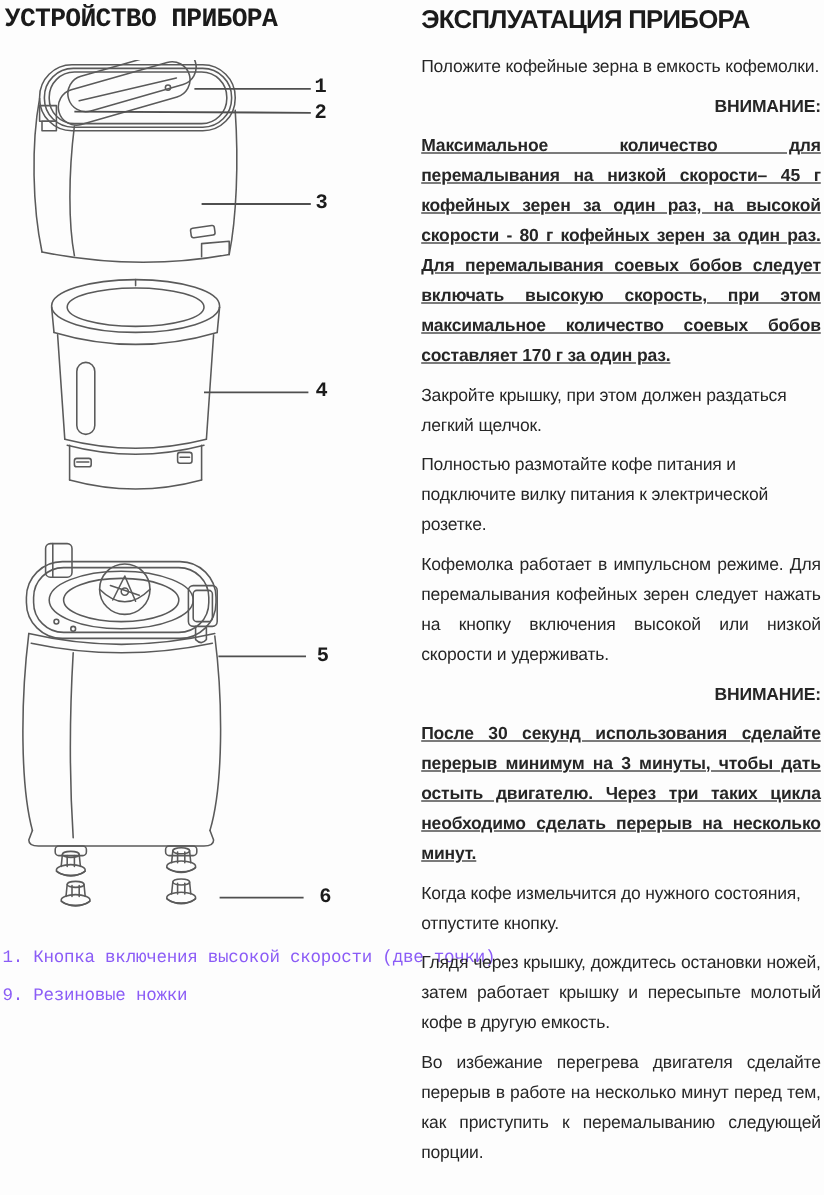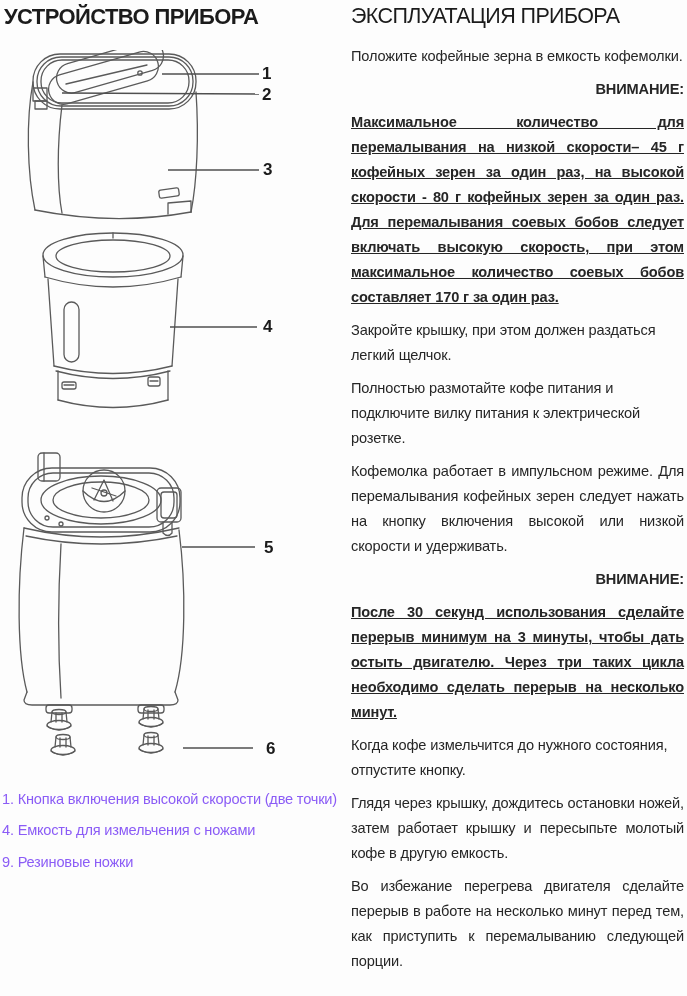--- a/index.html
+++ b/index.html
@@ -7,40 +7,40 @@
   .page{
     position:relative;
     width:687px;height:996px;
     margin:0 auto;
     background:#fdfdfd;
     overflow:hidden;
     font-family:"Liberation Sans", sans-serif;
     color:#222;
   }
   
-  .col-left{position:absolute;left:0;top:0;width:343px;height:996px;}
+  .col-left{position:absolute;left:0;top:0;width:343px;height:996px;font-family:Liberation Mono, monospace;}
   .col-left h1{
     position:absolute;left:4px;top:4px;margin:0;
     font-size:22px;font-weight:800;letter-spacing:-0.6px;color:#1b1b1b;
   }
   .figure-svg{position:absolute;left:0;top:50px;width:343px;height:735px;}
   .callout-num{
     position:absolute;
     font-size:17px;font-weight:700;color:#1b1b1b;line-height:1;
   }
   .parts-list{position:absolute;left:2px;top:784px;width:340px;}
   .parts-item{
     font-size:14.6px;line-height:31.4px;color:#8b5cf6;
     letter-spacing:-0.2px;white-space:nowrap;
   }
   
   .col-right{position:absolute;left:351px;top:0;width:333px;}
   .col-right h1{
     margin:4px 0 15px 0;
-    font-size:21.5px;font-weight:400;letter-spacing:-0.6px;color:#1b1b1b;
+    font-size:21.5px;font-weight:700;letter-spacing:-0.6px;color:#1b1b1b;
   }
   .col-right p{
     margin:8px 0;
     font-size:14.6px;line-height:25px;color:#262626;letter-spacing:-0.15px;
   }
   .p-just{text-align:justify;}
   .p-bold{font-weight:700;color:#1f1f1f;text-decoration:underline;}
   .attn{font-weight:800;font-size:15.5px;margin:13px 0 3px 0;color:#1b1b1b;text-align:right;}
   .attn-gap{margin-top:44px;}
   .par-gap{margin-top:33px;}
@@ -170,21 +170,20 @@
 
     <span class="callout-num" style="left:262px;top:65px">1</span>
     <span class="callout-num" style="left:262px;top:86px">2</span>
     <span class="callout-num" style="left:263px;top:161px">3</span>
     <span class="callout-num" style="left:263px;top:318px">4</span>
     <span class="callout-num" style="left:264px;top:539px">5</span>
     <span class="callout-num" style="left:266px;top:740px">6</span>
 
     <div class="parts-list">
       <div class="parts-item">1. Кнопка включения высокой скорости (две точки)</div>
-      <div class="parts-item">4. Емкость для измельчения с ножами</div>
       <div class="parts-item">9. Резиновые ножки</div>
     </div>
   </div>
 
   <div class="col-right">
     <h1>ЭКСПЛУАТАЦИЯ ПРИБОРА</h1>
 
     <p>Положите кофейные зерна в емкость кофемолки.</p>
     <p class="attn">ВНИМАНИЕ:</p>
     <p class="p-bold p-just">Максимальное количество для перемалывания на низкой скорости– 45 г кофейных зерен за один раз, на высокой скорости - 80 г кофейных зерен за один раз. Для перемалывания соевых бобов следует включать высокую скорость, при этом максимальное количество соевых бобов составляет 170 г за один раз.</p>

